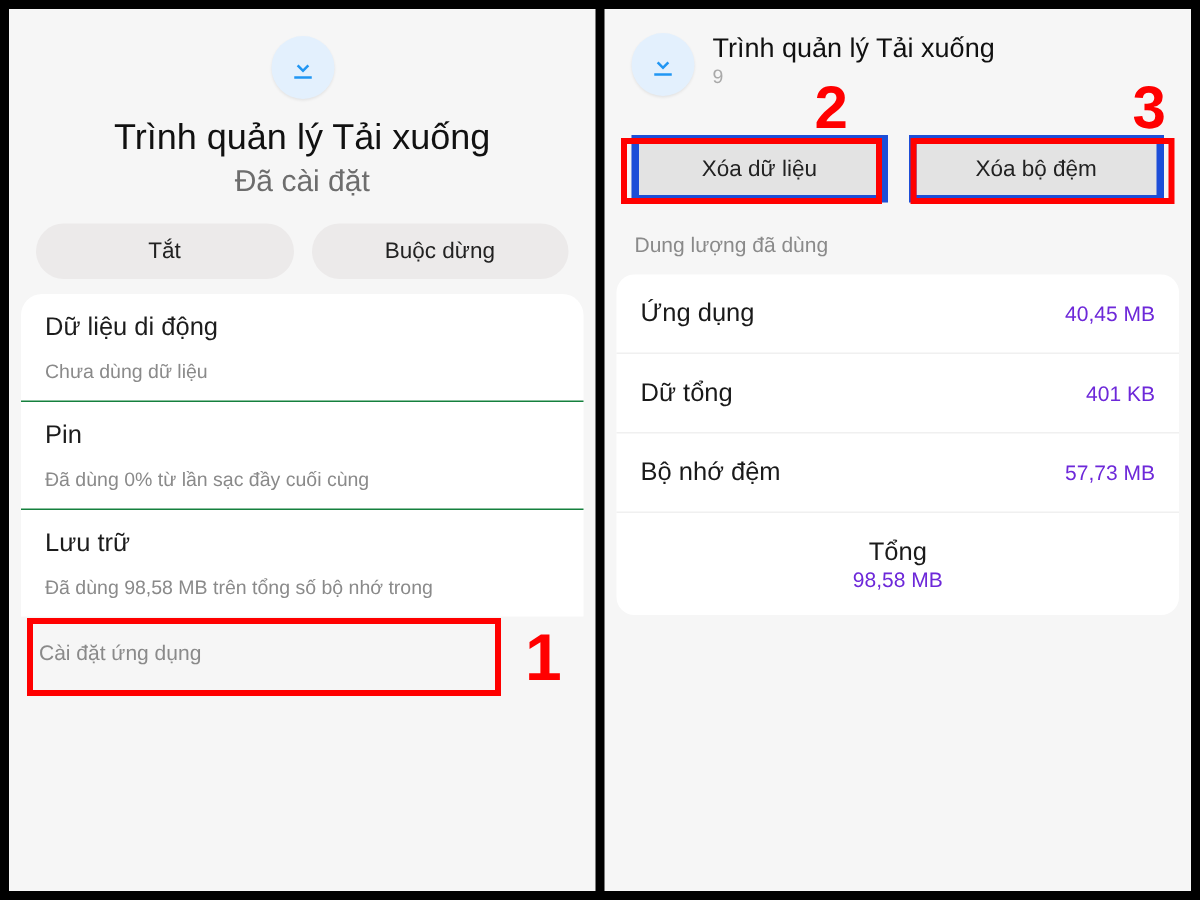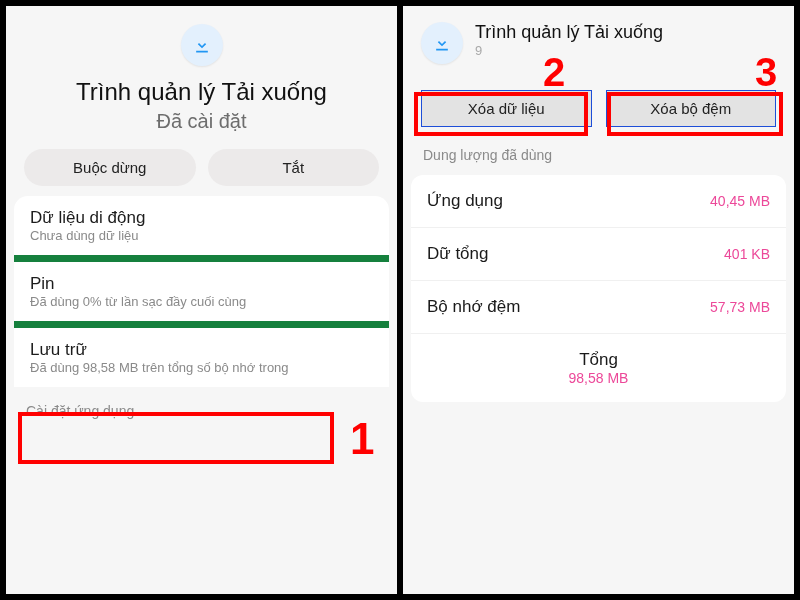--- a/index.html
+++ b/index.html
@@ -53,26 +53,26 @@
   .sec-label { font-size: 14px; color: #8a8a8a; padding: 8px 20px 6px; }
 
   .card {
     background: #fff;
     border-radius: 14px 14px 0 0;
     margin: 0 8px;
     padding: 0;
   }
   .row {
     padding: 12px 16px;
-    border-bottom: 7px solid #15803d;
+    border-bottom: 1px solid #15803d;
     position: relative;
   }
   .row:last-child { border-bottom: none; }
   .row .label { font-size: 17px; color: #1c1c1c; }
-  .row .sub { font-size: 13px; color: #8a8a8a; margin-top: 0; }
+  .row .sub { font-size: 13px; color: #8a8a8a; margin-top: 12px; }
   .row.faded .label { color: #bdbdbd; }
   .row.faded .sub { color: #c7c7c7; }
 
   .hl-box {
     position: absolute;
     border: 4px solid #f00;
     pointer-events: none;
   }
   .num-badge {
     position: absolute;
@@ -84,37 +84,37 @@
 
   
   .hdr-left { display: flex; align-items: flex-start; gap: 12px; padding: 16px 18px 8px; }
   .hdr-left .tblock .t { font-size: 18px; color: #111; }
   .hdr-left .tblock .s { font-size: 13px; color: #a9a9a9; }
 
   .btn-row2 { display: flex; gap: 14px; padding: 18px 18px 12px; position: relative; }
   .flat-btn {
     flex: 1;
     background: #e3e3e3;
-    border: 1px solid #1d4ed8;
+    border: 5px solid #1d4ed8;
     padding: 9px 4px;
     text-align: center;
     font-size: 15px;
     color: #222;
     cursor: pointer;
   }
 
   .list2 { background: #fff; margin: 6px 8px 0; border-radius: 12px; }
   .row2 {
     display: flex; justify-content: space-between; align-items: center;
     padding: 16px 16px;
     border-bottom: 1px solid #f0f0f0;
   }
   .row2:last-child { border-bottom: none; flex-direction: column; }
   .row2 .k { font-size: 17px; color: #1a1a1a; }
-  .row2 .v { font-size: 14px; color: #ec4899; }
+  .row2 .v { font-size: 14px; color: #6d28d9; }
 
   
   .hl-left1 { left: 12px; top: 406px; width: 316px; height: 52px; }
   .num1 { left: 344px; top: 408px; font-size: 44px; }
 
   .hl-r2 { left: 11px; top: 86px; width: 174px; height: 44px; }
   .num2 { left: 140px; top: 44px; font-size: 40px; }
   .hl-r3 { left: 204px; top: 86px; width: 176px; height: 44px; }
   .num3 { left: 352px; top: 44px; font-size: 40px; }
 </style>
@@ -129,22 +129,22 @@
       <div class="app-icon">
         <svg viewBox="0 0 24 24">
             <path d="M12 3v10.17l3.59-3.58L17 11l-5 5-5-5 1.41-1.41L12 13.17V3h0zM5 19h14v2H5v-2z"></path>
           </svg>
       </div>
       <div class="title-main">Trình quản lý Tải xuống</div>
       <div class="subtitle">Đã cài đặt</div>
     </div>
 
     <div class="btn-row">
+      <div class="pill-btn">Tắt</div>
       <div class="pill-btn">Buộc dừng</div>
-      <div class="pill-btn">Tắt</div>
     </div>
 
 
     <div class="card">
       <div class="row">
         <div class="label">Dữ liệu di động</div>
         <div class="sub">Chưa dùng dữ liệu</div>
       </div>
       <div class="row">
         <div class="label">Pin</div>

